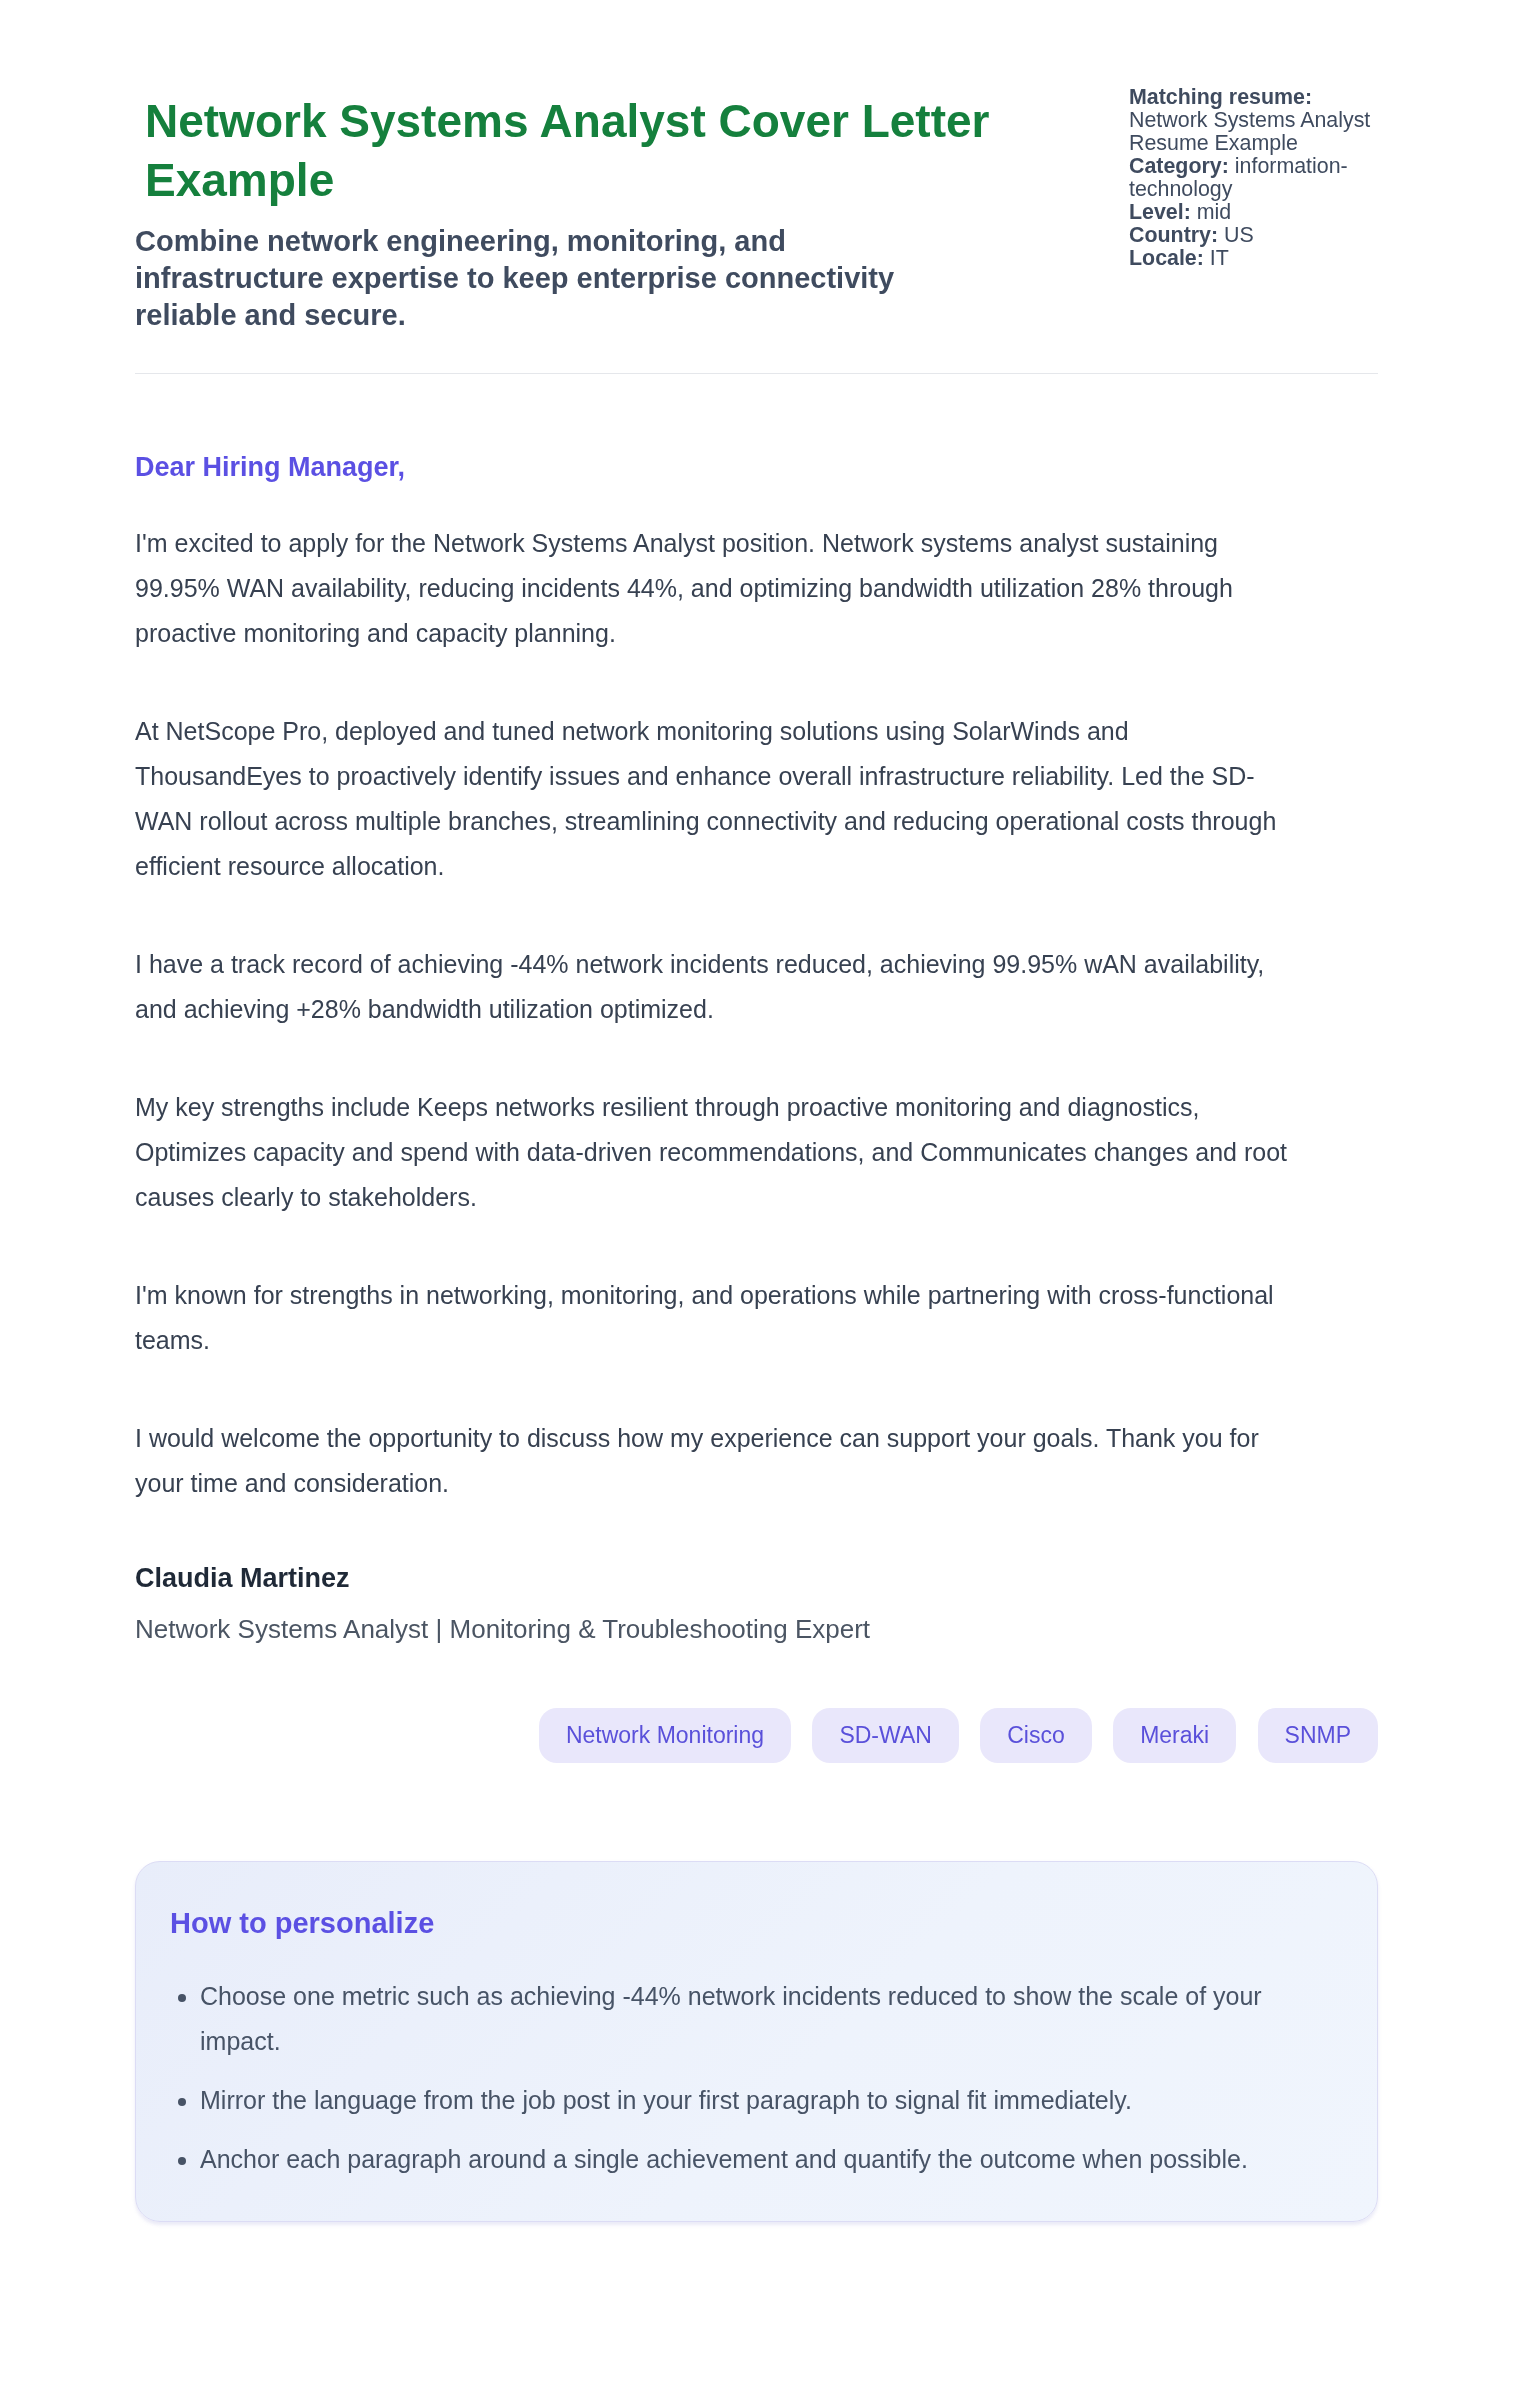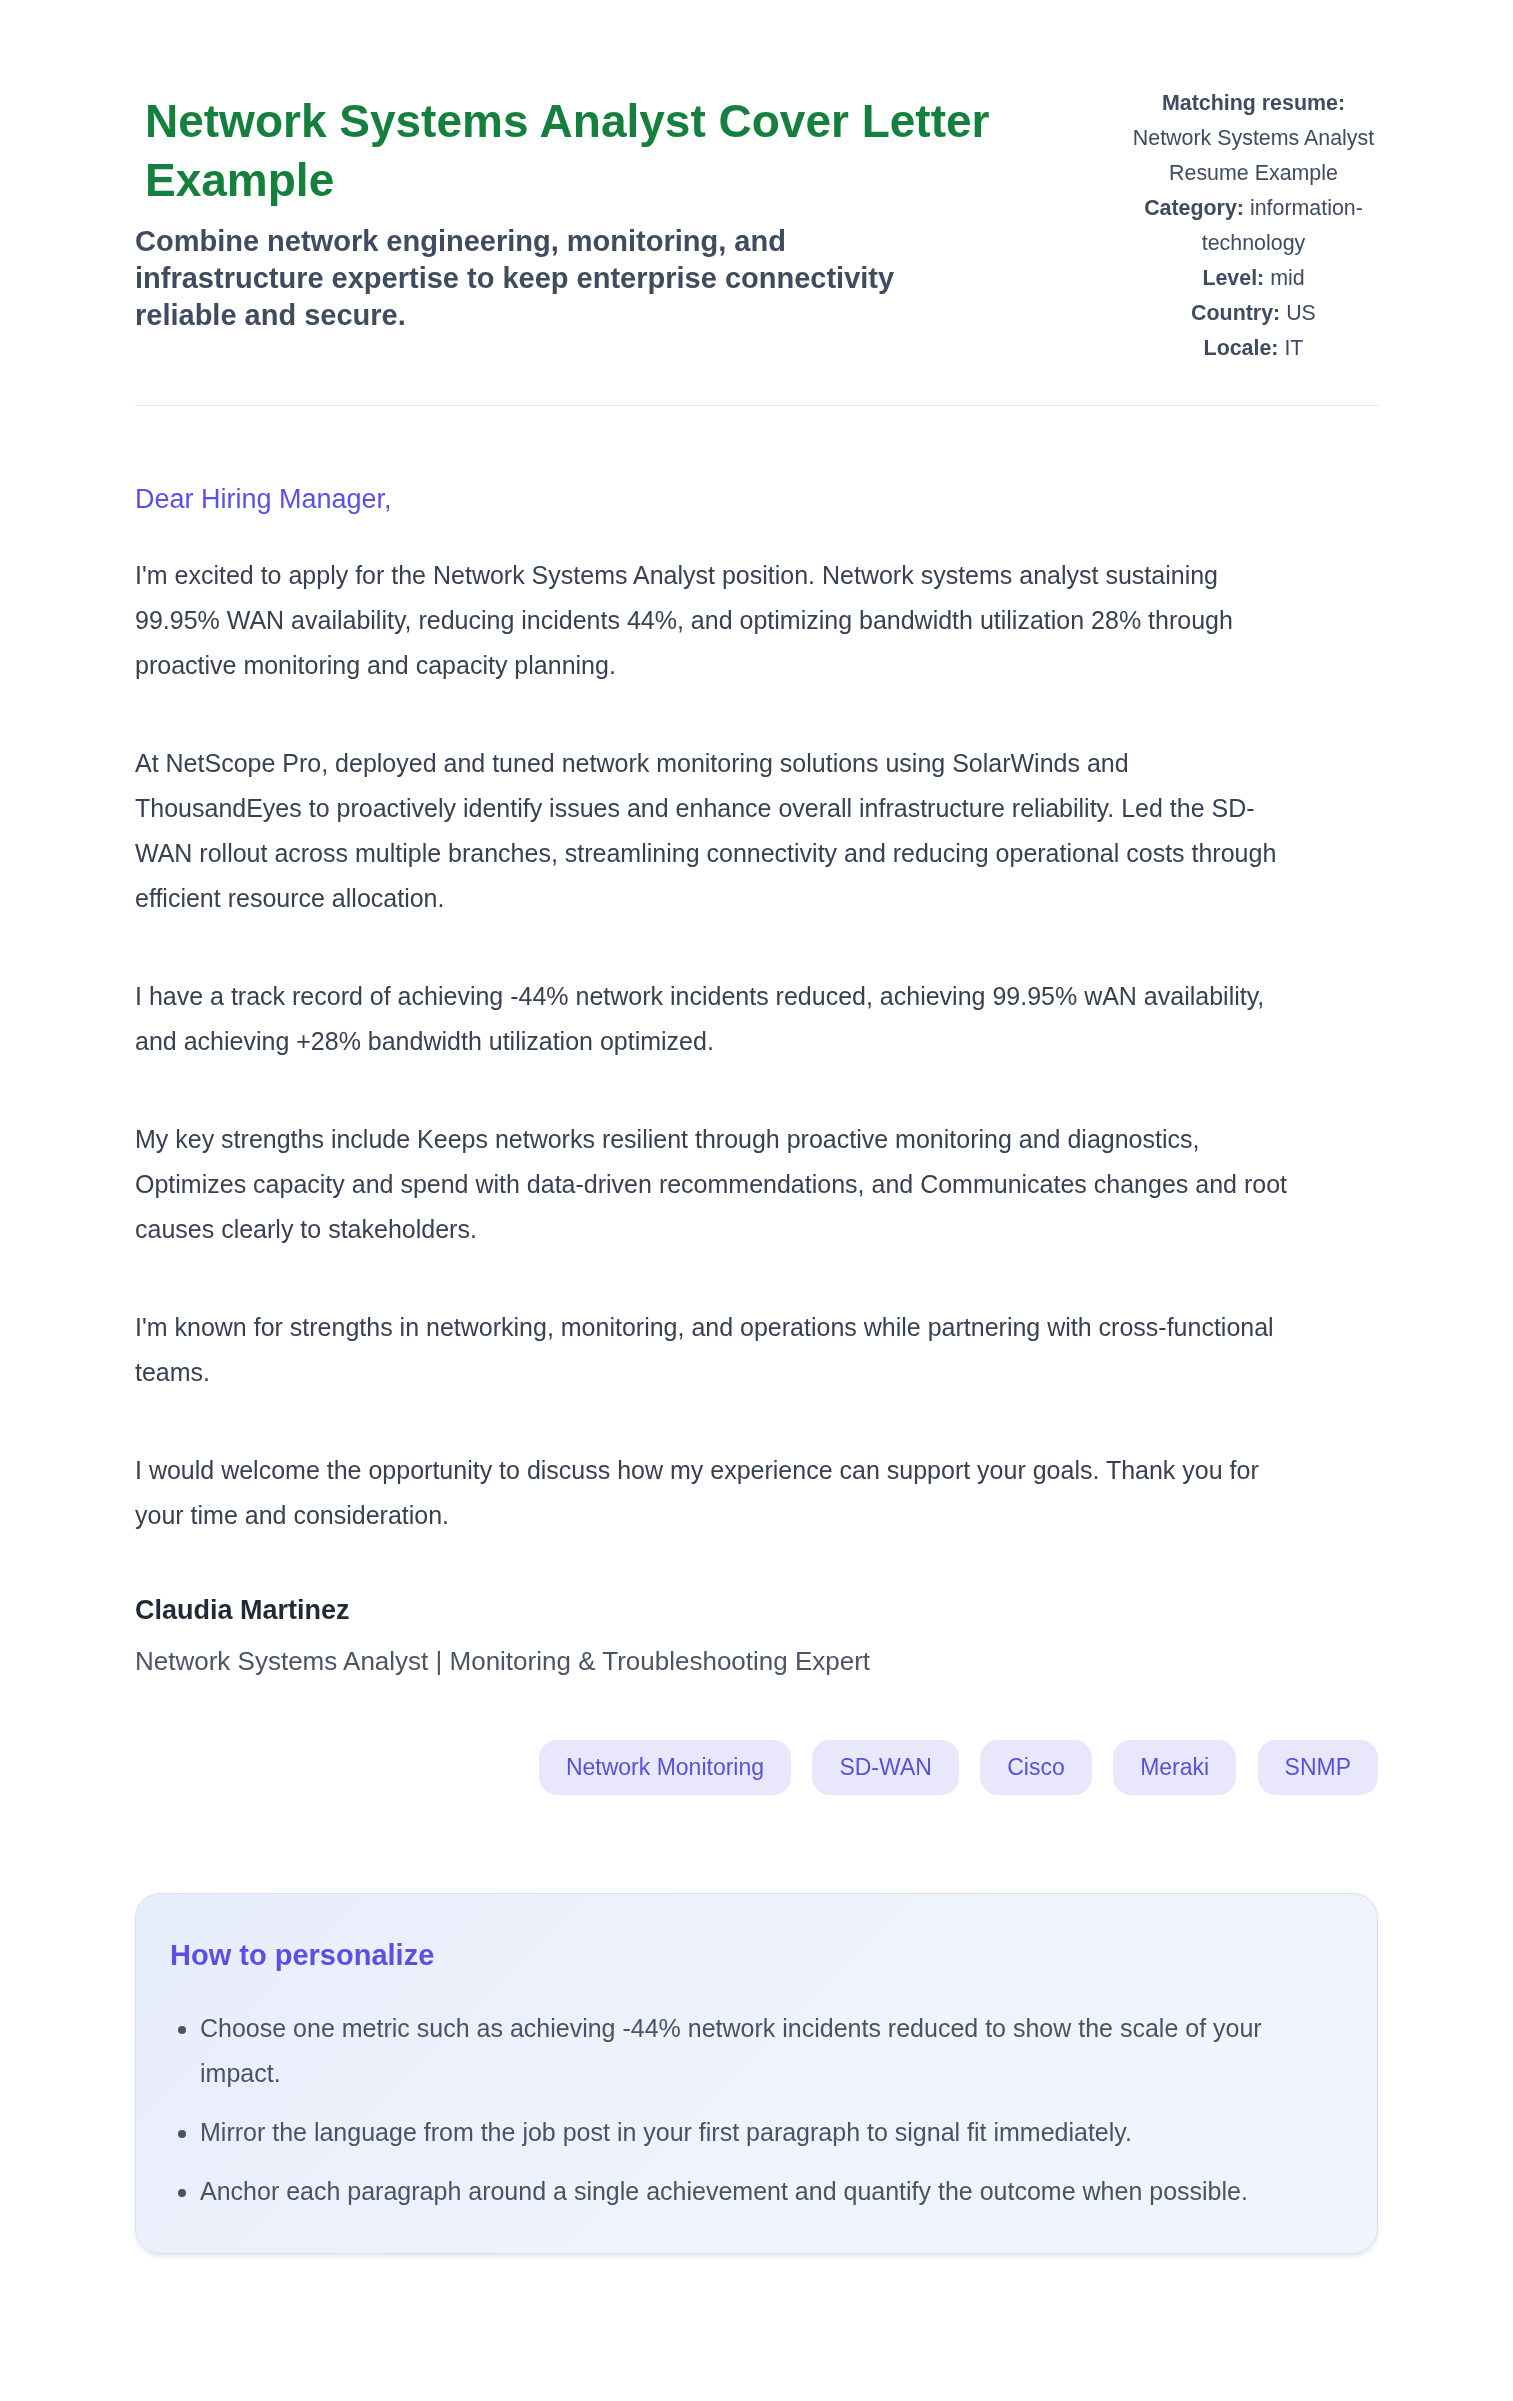--- a/index.html
+++ b/index.html
@@ -33,42 +33,42 @@
     margin: 12.5px 0 0 0;
     font-size: 29px;
     line-height: 37px;
     font-weight: bold;
     color: #3f4b5f;
     max-width: 801px;
   }
   .meta {
     width: 249px;
     flex: 0 0 249px;
-    text-align: center;
+    text-align: left;
     font-size: 21.4px;
-    line-height: 35px;
+    line-height: 23px;
     color: #3f4b5f;
     margin-top: 3.6px;
     margin-left: 28px;
   }
   .meta-row { margin: 0; }
   .meta-label { font-weight: bold; }
 
   .divider {
     border: none;
     border-top: 1.8px solid #e5e7eb;
     margin: 39px 0 0 0;
   }
 
   
   .salutation {
     margin: 75px 0 36px 0;
     font-size: 27px;
     line-height: 36px;
-    font-weight: normal;
+    font-weight: bold;
     color: #5b50e3;
   }
   .paragraphs p {
     margin: 0 0 53px 0;
     font-size: 25px;
     line-height: 45px;
     color: #374151;
     max-width: 1157px;
   }
   .sig-name {

